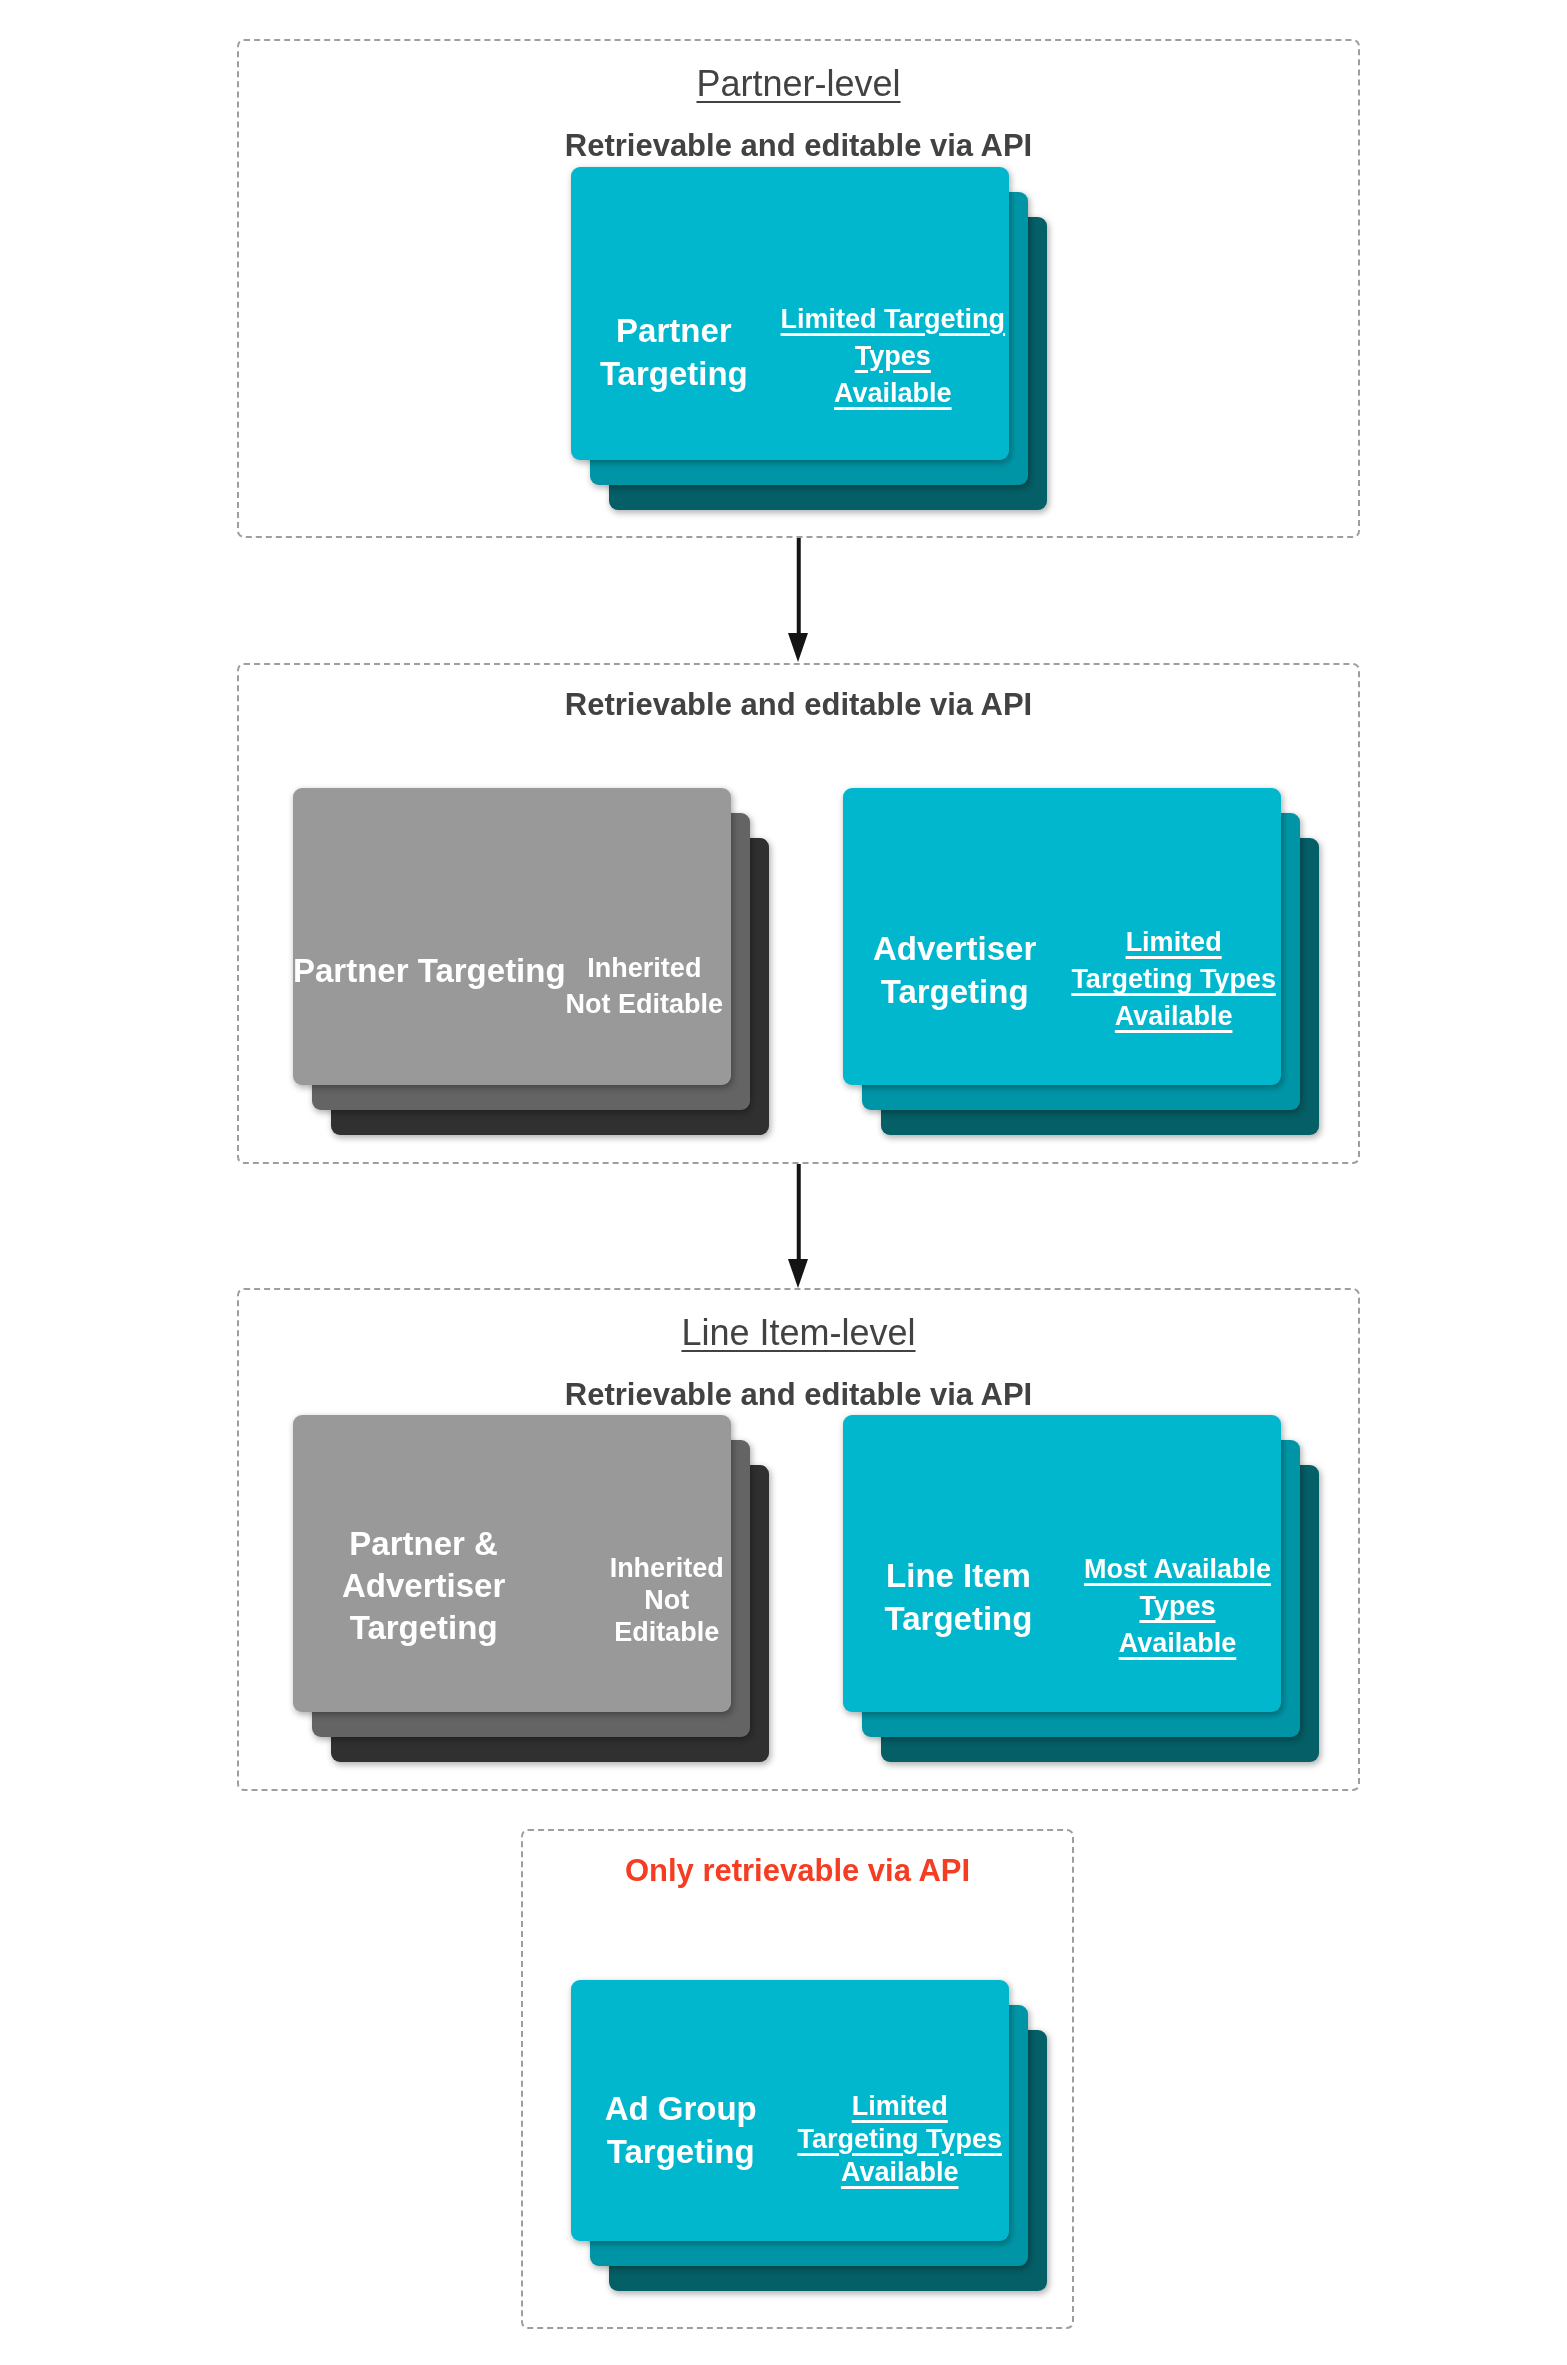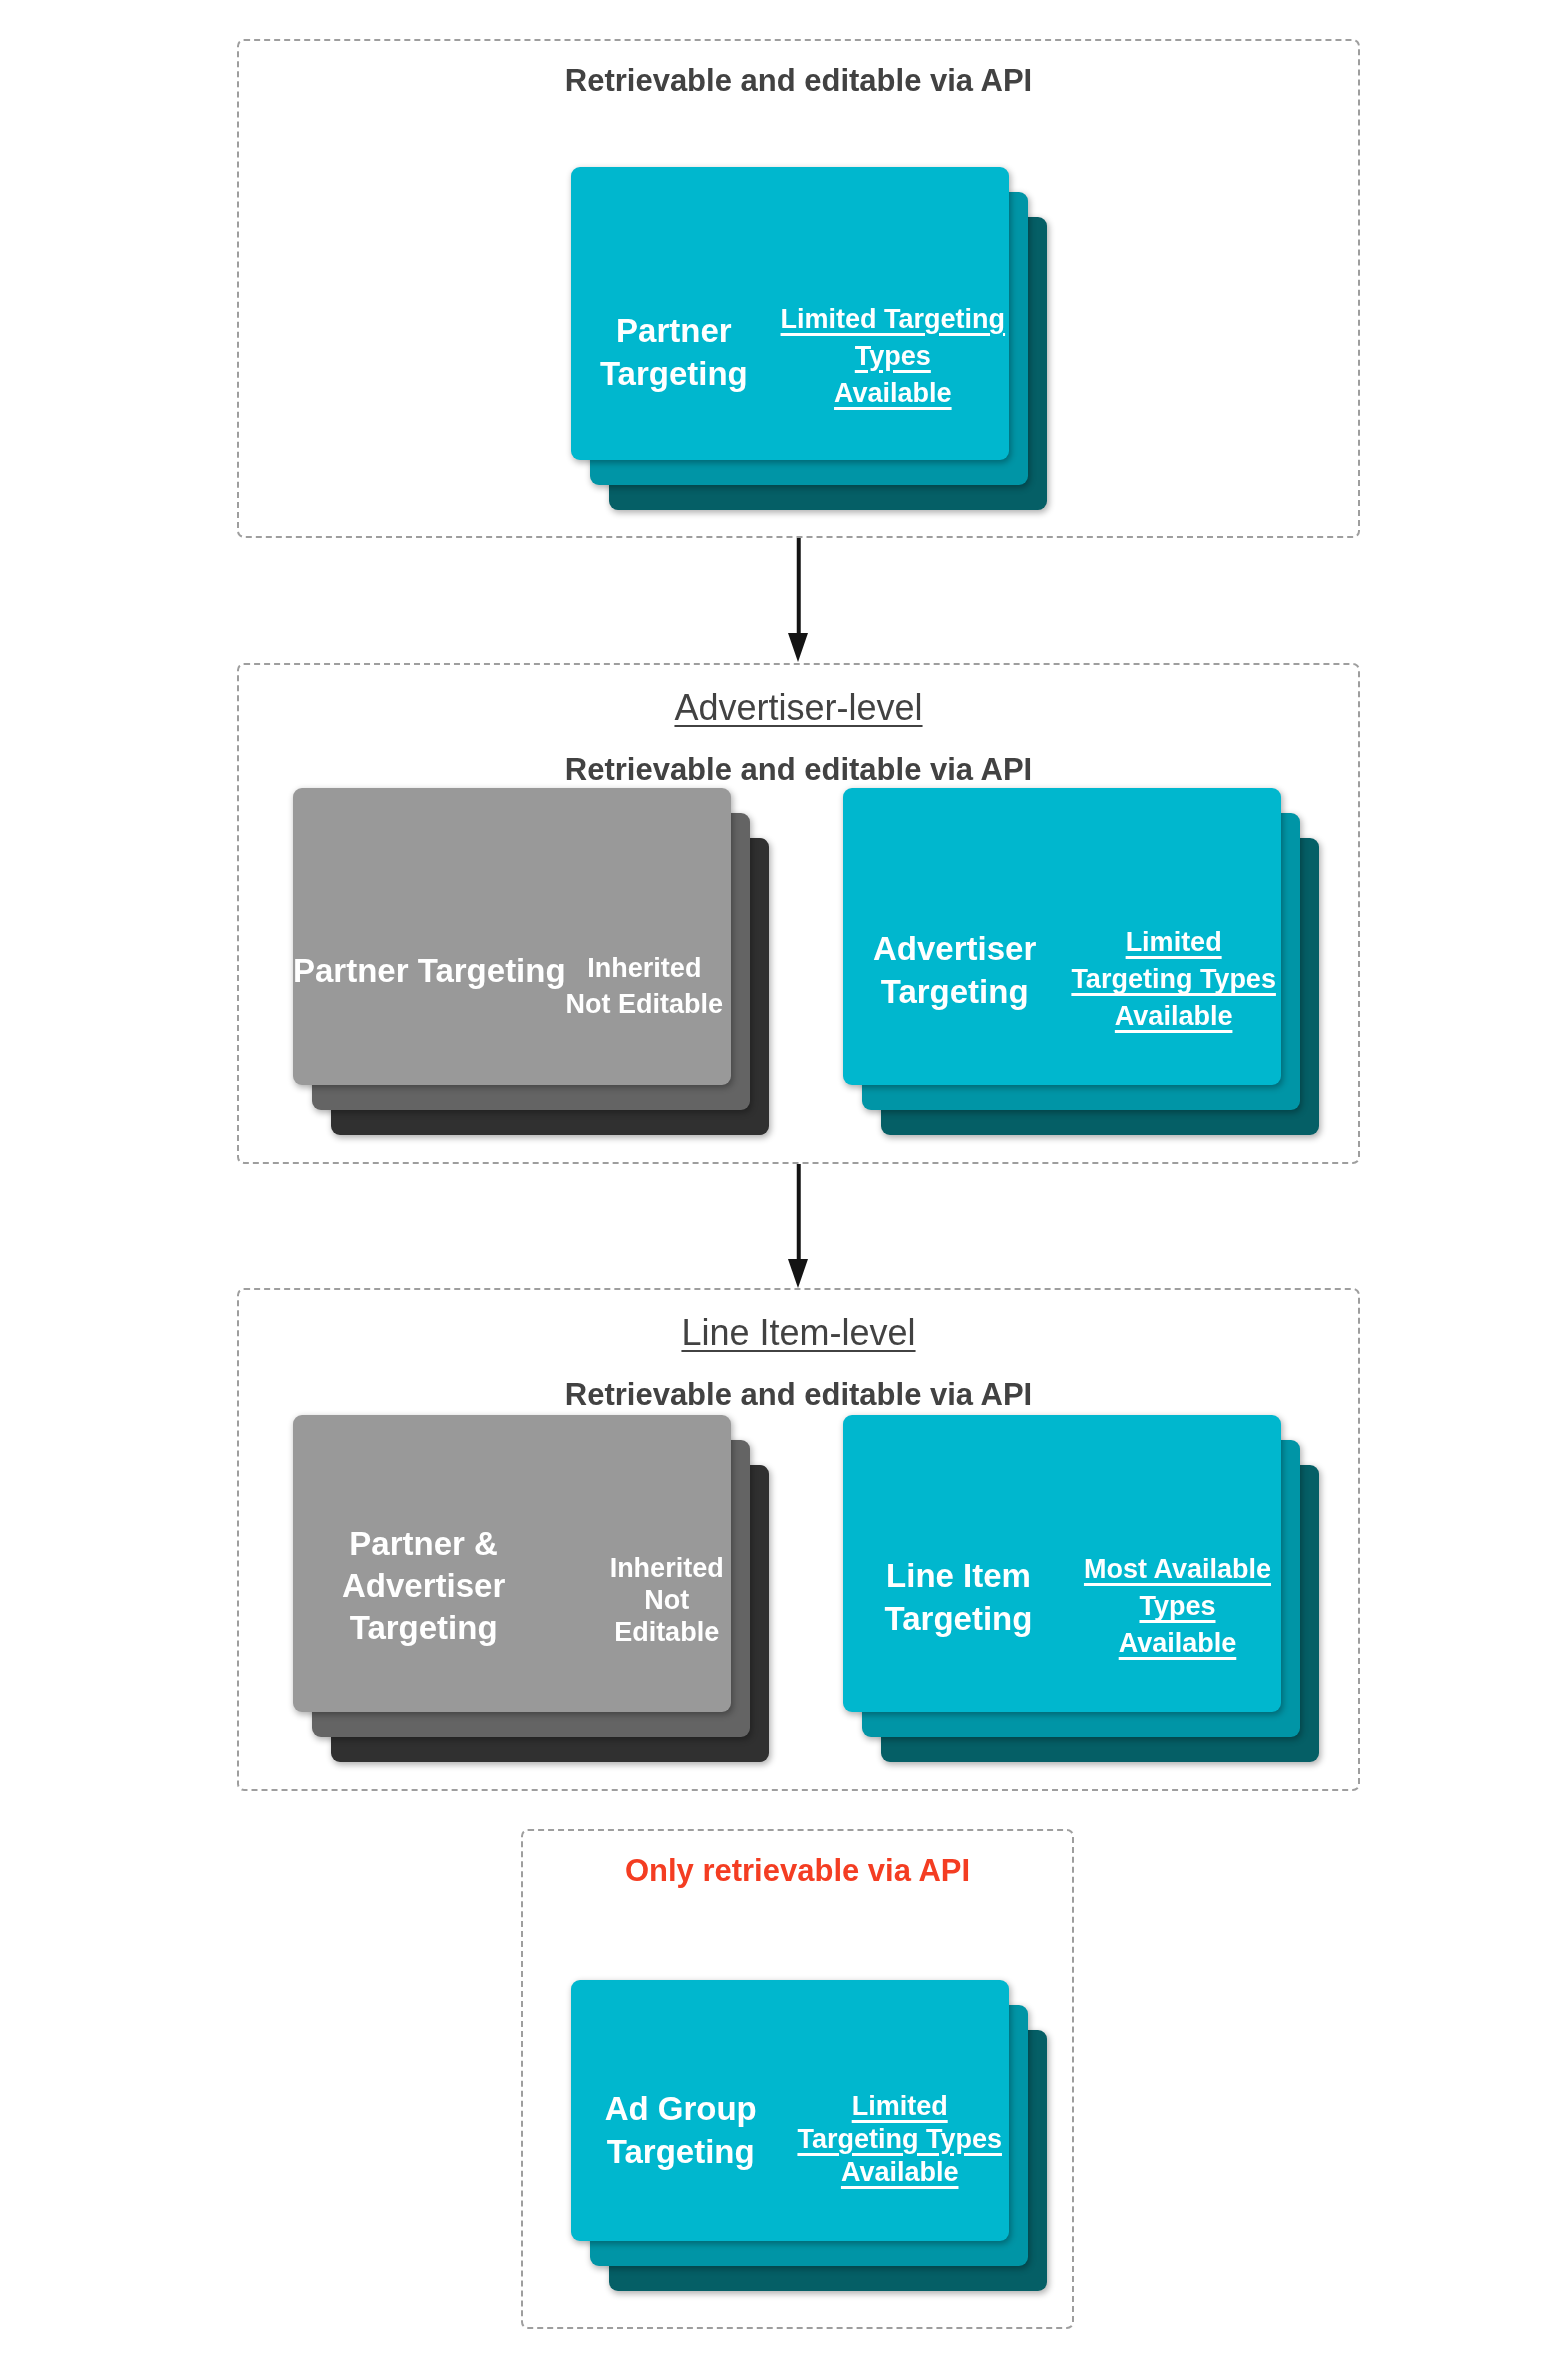--- a/index.html
+++ b/index.html
@@ -80,20 +80,21 @@
   .shaft { position:absolute; left:50%; transform:translateX(-50%); top:0;
            width:4.5px; height:calc(100% - 23px); background:#141414; }
   .head  { position:absolute; bottom:0; left:0; width:0; height:0;
            border-left:10.7px solid transparent; border-right:10.7px solid transparent;
            border-top:29px solid #141414; }
 </style>
 </head>
 <body>
 
 <section class="panel" id="sec1">
+  <div class="sec-title"><span class="u">Partner-level</span></div>
   <div class="sec-sub">Retrievable and editable via API</div>
   <div class="stack cyan">
     <div class="layer l3"></div>
     <div class="layer l2"></div>
     <div class="layer l1 padS1">
       <div class="heading">
         <span>Partner Targeting</span>
         <span></span>
       </div>
       <div class="subtext underlined">
@@ -103,21 +104,20 @@
     </div>
   </div>
 </section>
 
 <div class="arrow" id="arrow1">
   <div class="shaft"></div>
   <div class="head"></div>
 </div>
 
 <section class="panel" id="sec2">
-  <div class="sec-title"><span class="u">Advertiser-level</span></div>
   <div class="sec-sub">Retrievable and editable via API</div>
 
   <div class="stack gray stack-left">
     <div class="layer l3"></div>
     <div class="layer l2"></div>
     <div class="layer l1 padB">
       <div class="heading">
         <span>Partner Targeting</span>
         <span></span>
       </div>

